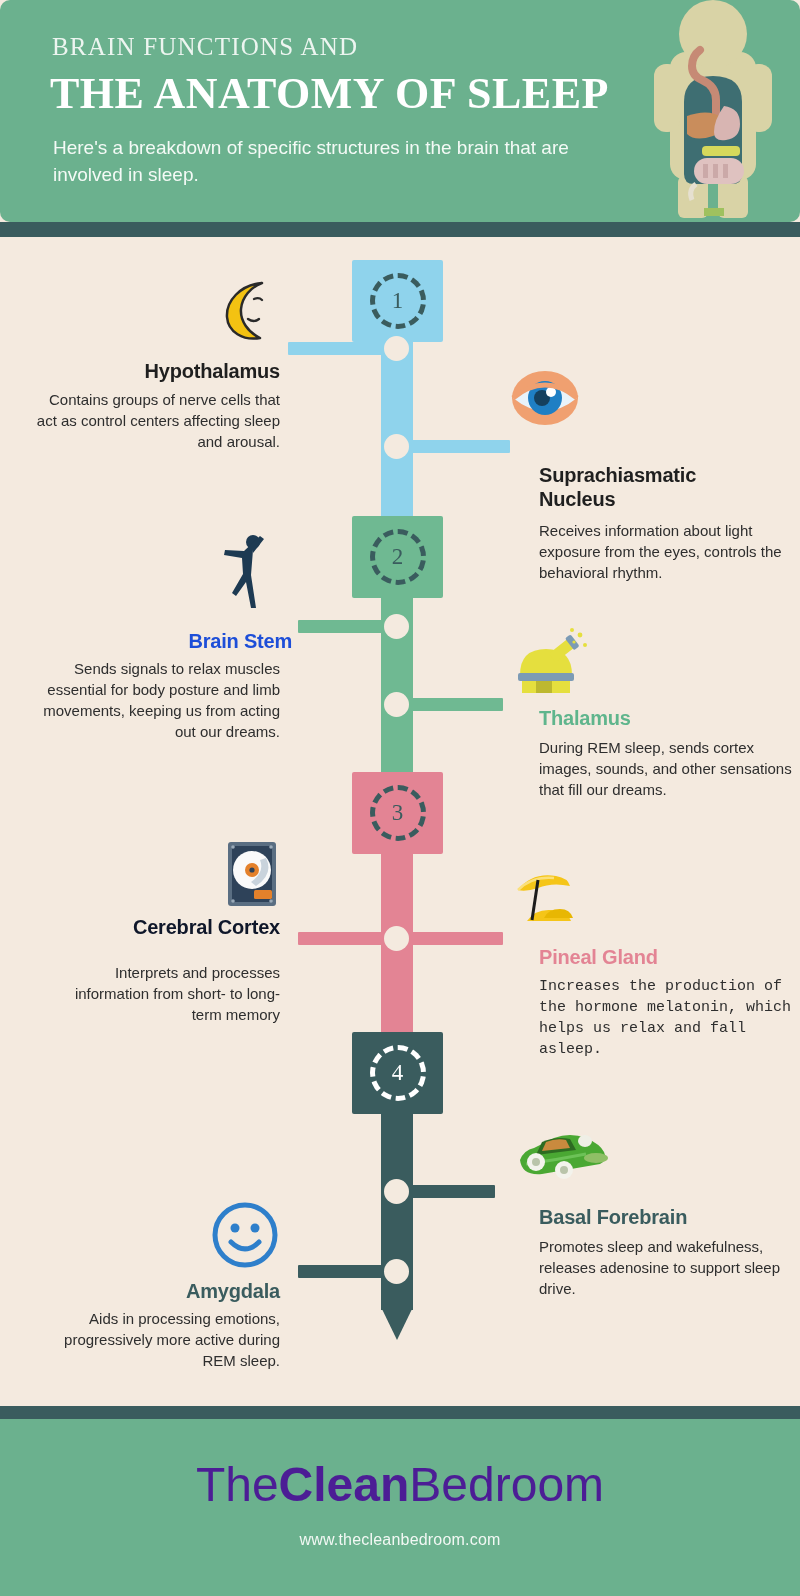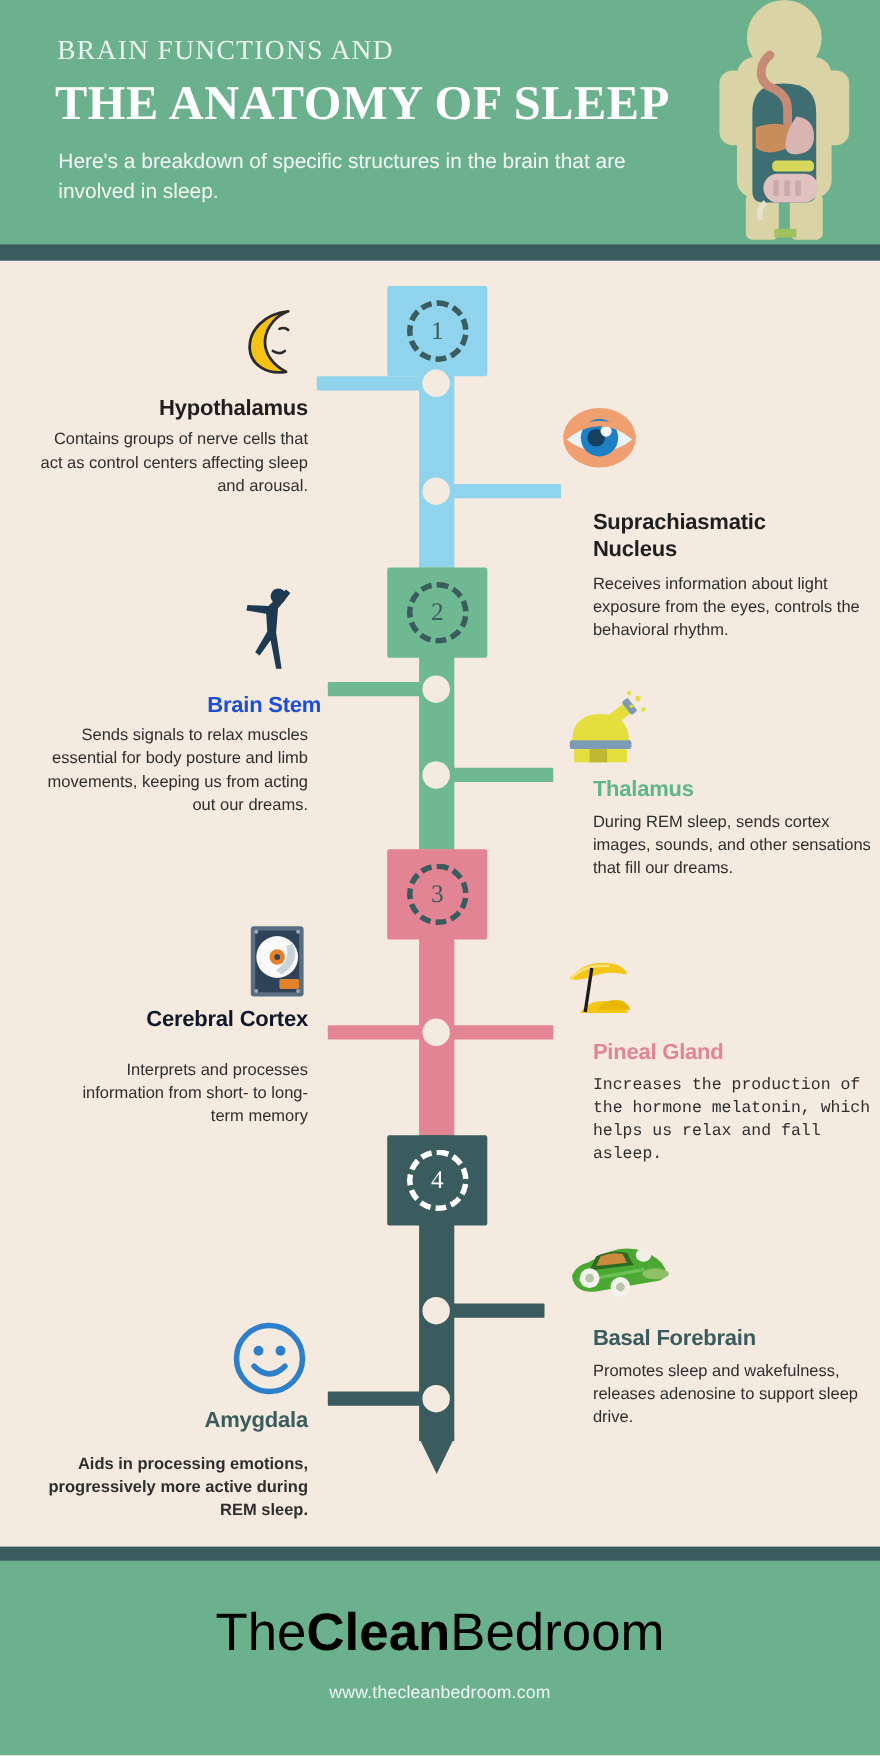--- a/index.html
+++ b/index.html
@@ -18,20 +18,21 @@
     overflow: hidden;
   }
 
   
   #header {
     position: absolute;
     left: 0; top: 0;
     width: 800px; height: 222px;
     background: #6BB18E;
     overflow: hidden;
+    border-radius: 10px;
   }
   #header-kicker {
     position: absolute;
     left: 52px; top: 33px;
     font-size: 25px;
     letter-spacing: 1.2px;
     color: #EDF5F0;
     font-weight: 400;
     font-family: "Liberation Serif", serif;
     text-transform: uppercase;
@@ -149,21 +150,21 @@
   #footer {
     position: absolute;
     left: 0; top: 1419px;
     width: 800px; height: 177px;
     background: #6BB18E;
   }
   #brand {
     position: absolute;
     left: 0; right: 0; top: 38px;
     text-align: center;
-    color: #000000;
+    color: #4c1d95;
     font-size: 48px;
     font-family: "Liberation Sans", sans-serif;
     white-space: nowrap;
   }
   #brand .thin  { font-weight: 300; }
   #brand .bold  { font-weight: 700; }
   #footer-url {
     position: absolute;
     left: 0; right: 0; top: 112px;
     text-align: center;
@@ -354,21 +355,21 @@
   </div>
 
   <div class="entry left-side" style="left:20px; top:1200px; width:260px;">
     <svg class="icon-wrap" style="left:190px; top:0; width:70px; height:70px;" viewBox="0 0 70 70">
       <circle cx="35" cy="35" r="30" fill="none" stroke="#2E7FCB" stroke-width="5"></circle>
       <circle cx="25" cy="28" r="4.5" fill="#2E7FCB"></circle>
       <circle cx="45" cy="28" r="4.5" fill="#2E7FCB"></circle>
       <path d="M21 42 q14 14 28 0" stroke="#2E7FCB" stroke-width="5" fill="none" stroke-linecap="round"></path>
     </svg>
     <div class="etitle" style="left:0; top:80px; width:260px; color:#3A5C5E;">Amygdala</div>
-    <div class="edesc" style="left:20px; top:120px; width:240px;font-weight:bold;">Aids in processing emotions, progressively more active during REM sleep.</div>
+    <div class="edesc" style="left:20px; top:108px; width:240px;">Aids in processing emotions, progressively more active during REM sleep.</div>
   </div>
 
   <div id="footer-rule"></div>
   <div id="footer">
     <div id="brand"><span class="thin">The</span><span class="bold">Clean</span><span class="thin">Bedroom</span></div>
     <div id="footer-url">www.thecleanbedroom.com</div>
   </div>
 
 </div>
 

